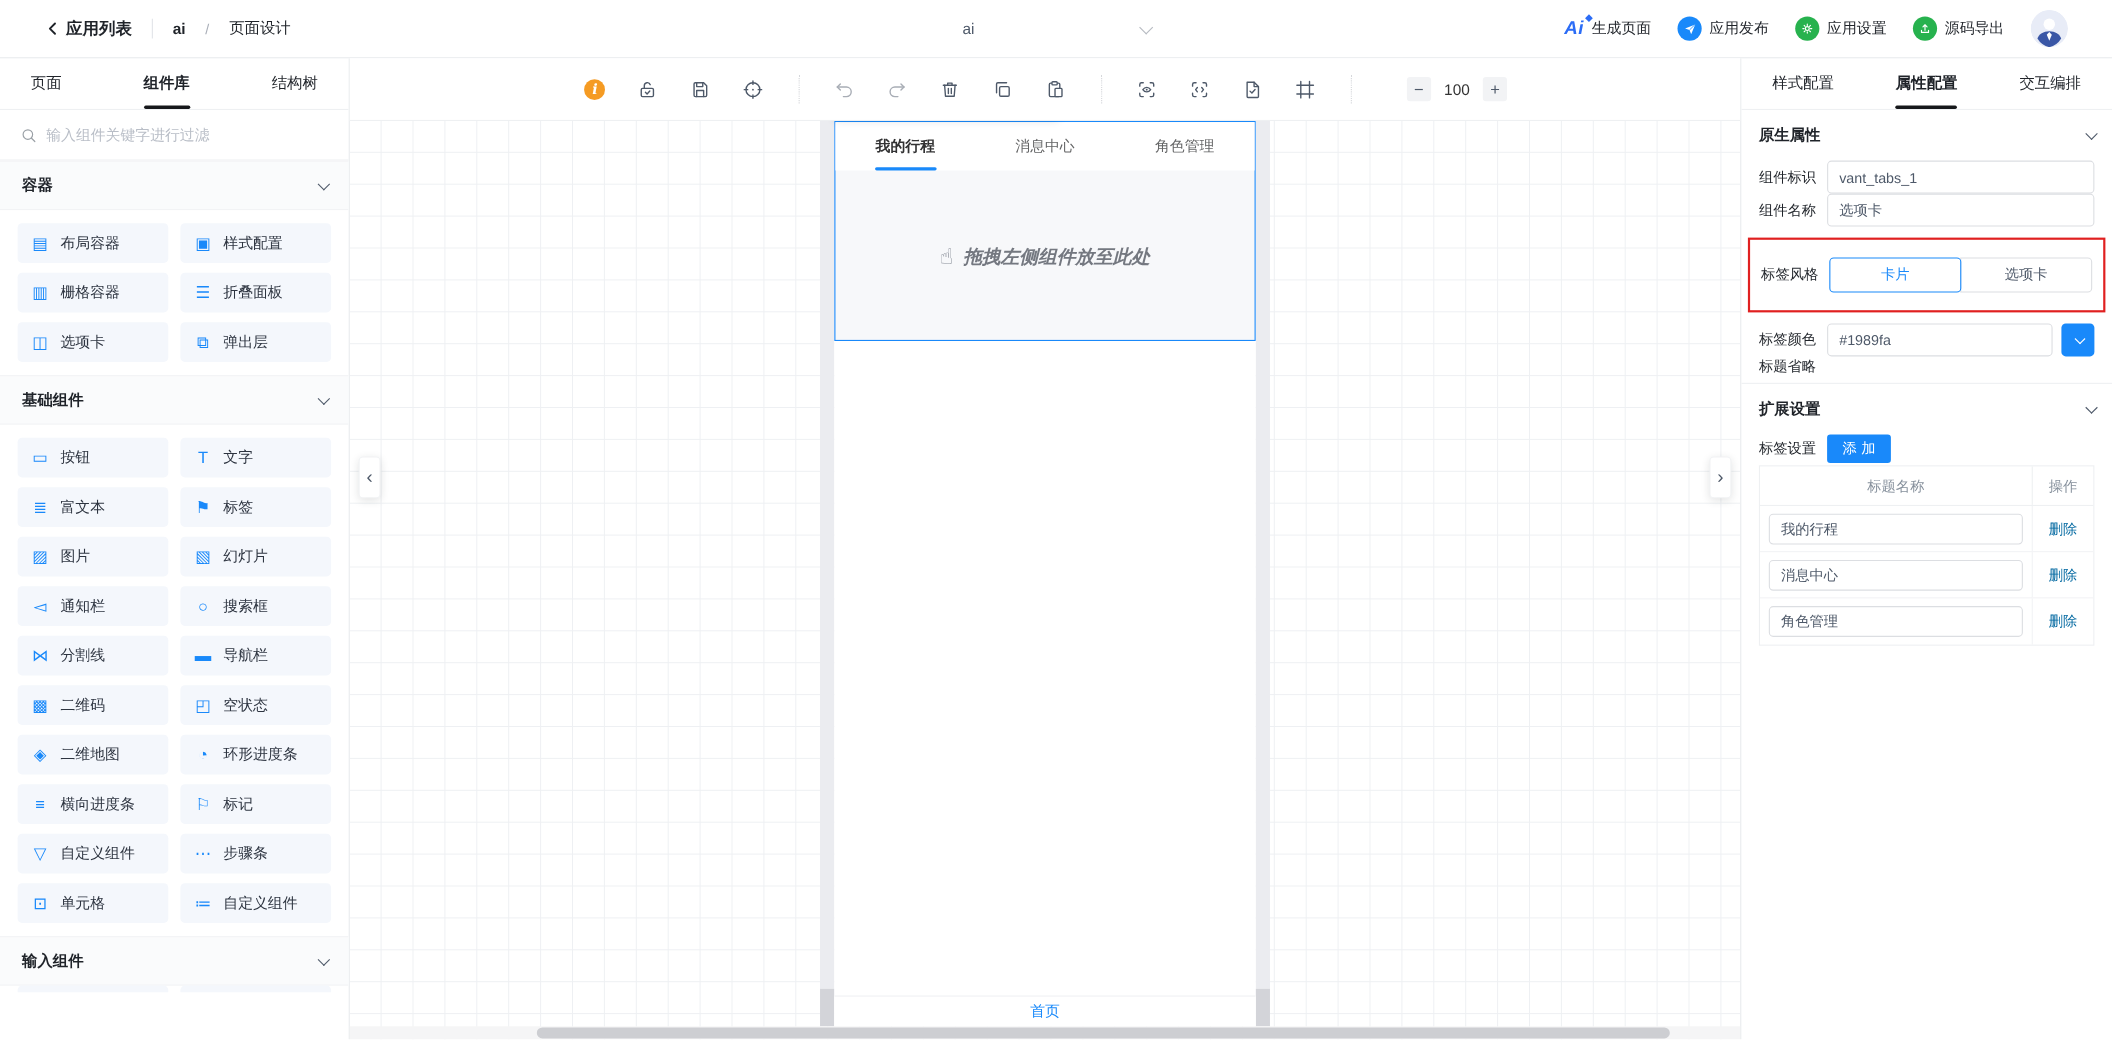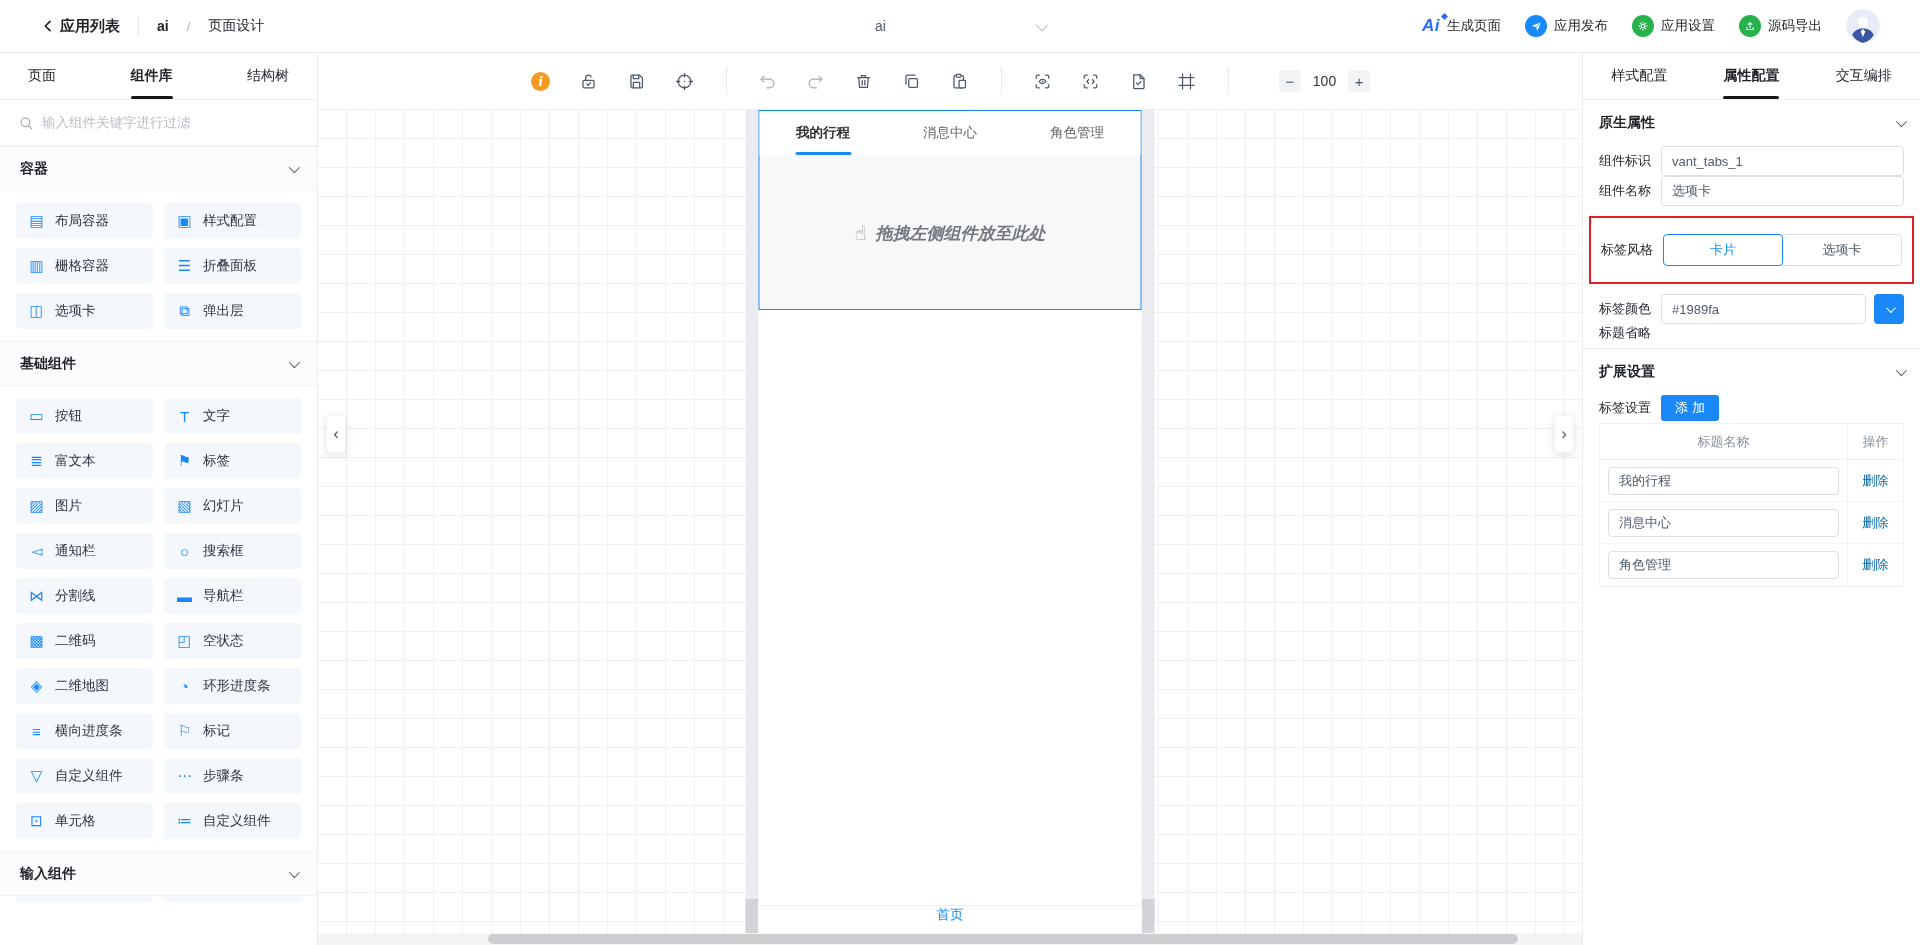--- a/index.html
+++ b/index.html
@@ -73,21 +73,21 @@
 
   .vant-tabs { border:1px solid #1989fa; height:200px; background:#f7f8fa; position:relative; }
   .vt-bar { height:44px; background:#fff; display:flex; }
   .vt-tab { flex:1; display:flex; align-items:center; justify-content:center; font-size:13.5px; color:#646566; position:relative; cursor:pointer; }
   .vt-tab.active { color:#323233; font-weight:700; }
   .vt-tab.active::after { content:""; position:absolute; bottom:0; left:50%; transform:translateX(-50%); width:56px; height:3px; background:#1989fa; border-radius:2px; }
   .vt-content { height:156px; display:flex; align-items:center; justify-content:center; gap:9px; }
   .hand-glyph { font-size:20px; color:#8a8f99; }
   .drop-text { font-size:17px; font-weight:700; font-style:italic; color:#747880; }
 
-  .phone-footer { position:absolute; left:0; right:0; bottom:0; height:28px; background:#fff; border-top:1px solid #f0f1f3; display:flex; justify-content:center; }
+  .phone-footer { position:absolute; left:0; right:0; bottom:0; height:28px; background:#fff; border-top:1px solid #f0f1f3; display:flex; align-items:center; justify-content:center; }
   .phone-footer span { color:#1989fa; font-size:13.5px; cursor:pointer; }
 
   .h-scroll { position:absolute; left:0; right:0; bottom:0; height:12px; background:#f5f5f6; }
   .h-thumb { position:absolute; top:1px; bottom:1px; left:170px; width:1030px; background:#cdced2; border-radius:6px; }
   .handle { position:absolute; top:305px; width:20px; height:38px; background:#fff; border:1px solid #f1f2f4; box-shadow:0 2px 8px rgba(31,35,41,.13); border-radius:4px; display:flex; align-items:center; justify-content:center; color:#4e5969; font-size:17px; cursor:pointer; z-index:5; }
   .handle-l { left:8px; } .handle-r { right:8px; }
 
   
   .inspector { width:338px; flex:none; border-left:1px solid #e9ebee; overflow:hidden; }
   .insp-tabs { height:47px; display:flex; border-bottom:1px solid #eef0f2; }

